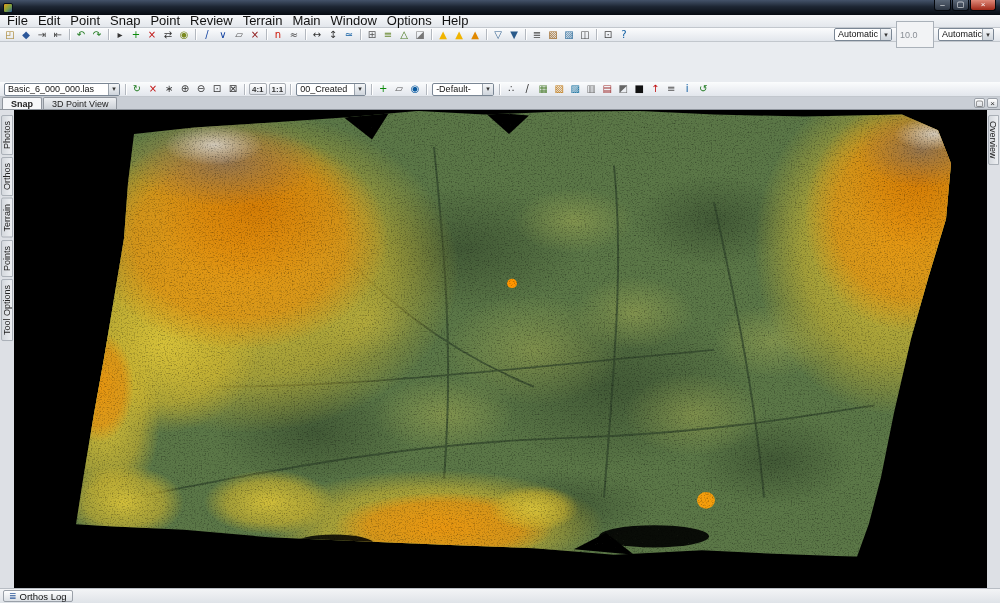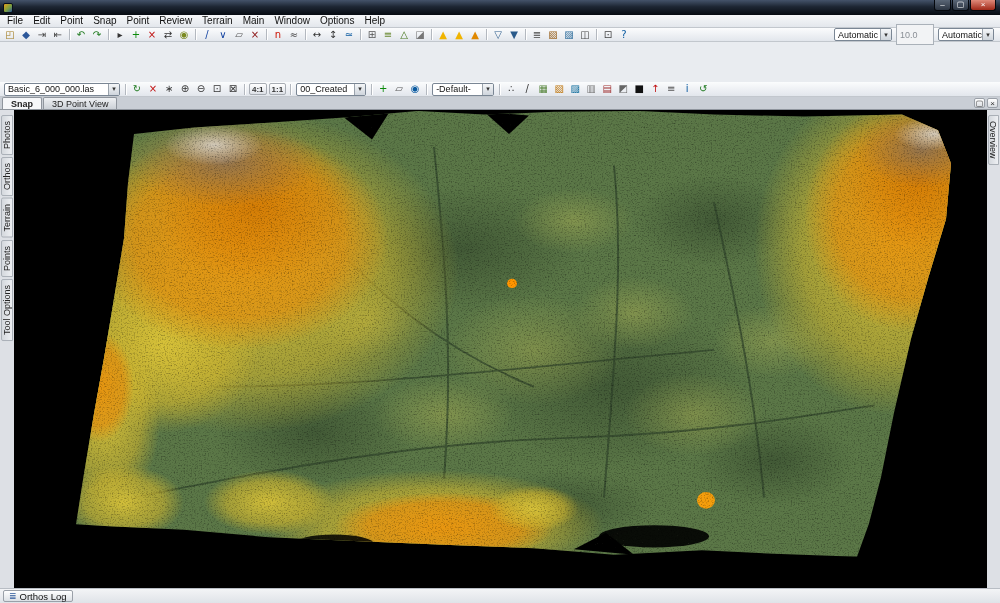--- a/index.html
+++ b/index.html
@@ -14,39 +14,39 @@
     background:linear-gradient(135deg,#e8a019 0%, #7aa040 55%, #2b579a 100%); border:1px solid #09101c; }
   .win-title { white-space:nowrap; overflow:hidden; text-shadow:0 1px 2px #000; letter-spacing:.2px; }
   .win-controls { position:absolute; right:4px; top:0; display:flex; gap:1px; }
   .win-btn { width:17px; height:11px; font-size:8px; line-height:10px; text-align:center; color:#fff;
     background:linear-gradient(#5a6676,#2c3542); border:1px solid #05080d; border-top:none; border-radius:0 0 3px 3px; }
   .win-btn.close { width:26px; background:linear-gradient(#e08a7a,#a02818); }
 
   
   .menubar { height:13px; background:linear-gradient(#f7f8fa,#e3e7ec); border-bottom:1px solid #c2c7cd;
     display:flex; align-items:center; padding-left:2px; }
-  .menu-item { font-size:10px; color:#111; padding:0 5px; line-height:12px; }
+  .menu-item { font-size:13px; color:#111; padding:0 5px; line-height:12px; }
 
   
   .toolbar { display:flex; align-items:center; background:linear-gradient(#fbfcfd,#e2e6ec);
     border-bottom:1px solid #c2c7cd; padding:0 2px; }
   .toolbar.row1 { height:14px; }
   .toolbar.row2 { height:15px;margin-top:40px; }
   .tbi { width:16px; height:13px; display:inline-flex; align-items:center; justify-content:center;
     border:1px solid transparent; border-radius:2px; }
   .tbi .glyph { font-size:10px; line-height:1; font-family:"DejaVu Sans", sans-serif; }
   .tbtxt { font-size:8px; font-weight:bold; color:#333; border:1px solid #a8adb4; border-radius:2px;
     background:linear-gradient(#fff,#dde1e7); padding:0 2px; height:12px; line-height:11px; margin:0 1px; }
   .sep { width:1px; height:11px; background:#b3b8bf; margin:0 3px; box-shadow:1px 0 0 #fff; }
-  .combo { display:inline-flex; align-items:center; height:13px; background:#fff; border:1px solid #7a8694;
+  .combo { display:inline-flex; height:13px; background:#fff; border:1px solid #7a8694;
     border-radius:2px; margin:0 2px; overflow:hidden; }
   .combo-text { font-size:9px; color:#111; padding:0 3px; white-space:nowrap; flex:1; overflow:hidden; }
   .combo-arrow { width:11px; height:100%; font-size:7px; color:#333; background:linear-gradient(#f4f6f8,#cfd5dc);
     border-left:1px solid #9aa2ab; display:flex; align-items:center; justify-content:center; }
-  .tb-input { width:38px; height:21px; font-size:9px; color:#8a8f96; border:1px solid #aab1b9; background:#f2f3f5;
+  .tb-input { width:38px; height:27px; font-size:9px; color:#8a8f96; border:1px solid #aab1b9; background:#f2f3f5;
     padding:4px 3px; margin:0 2px; font-family:"Liberation Sans", sans-serif; }
   .tb-right { margin-left:auto; display:flex; align-items:center; padding-right:2px; }
 
   
   .tabrow { height:13px; background:#c9ced5; border-bottom:1px solid #8f959d; display:flex; align-items:flex-end;
     padding-left:2px; position:relative; }
   .tab { height:12px; font-size:9px; color:#222; padding:0 8px; line-height:12px; margin-right:1px;
     background:linear-gradient(#eef0f3,#ccd1d7); border:1px solid #8f959d; border-bottom:none; border-radius:2px 2px 0 0; }
   .tab.active { background:#f6f7f9; font-weight:bold; }
   .tab-controls { position:absolute; right:2px; top:1px; display:flex; gap:2px; }

